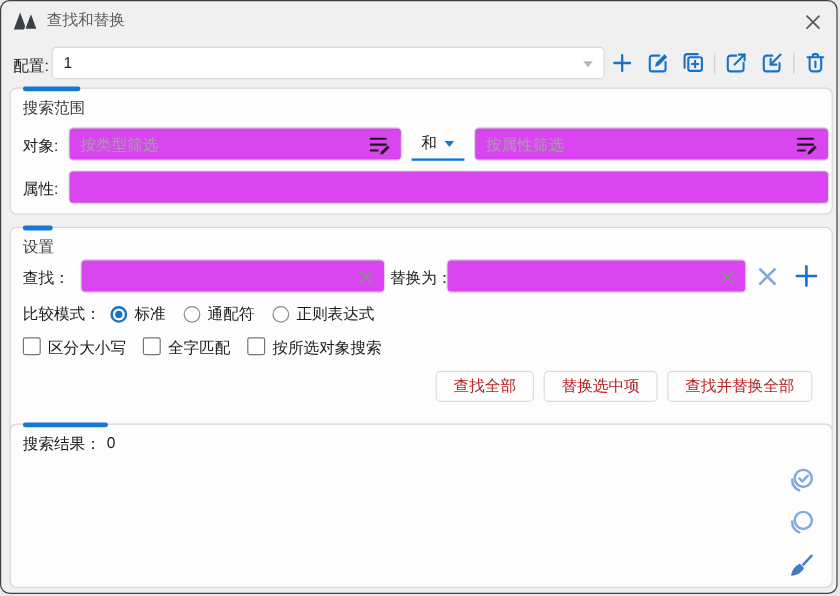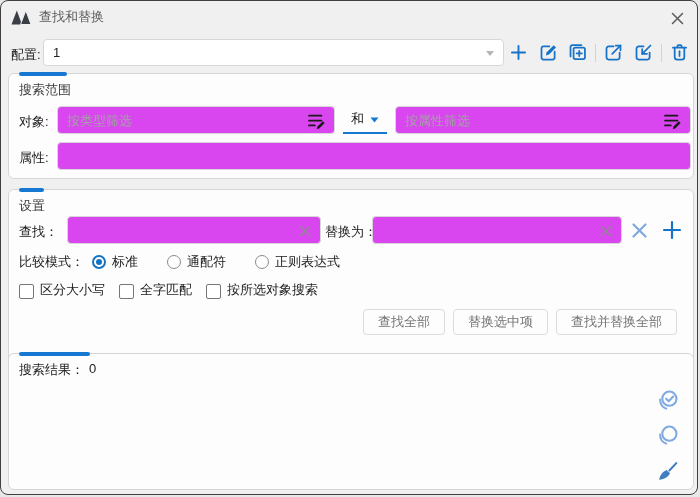--- a/index.html
+++ b/index.html
@@ -34,31 +34,31 @@
   .text-input { position: absolute; height: 28px; background: #d946ef; border: 1px solid #d7d7d7; border-radius: 4px; }
   .text-input input { position: absolute; left: 0; top: 0; width: 100%; height: 100%; border: 0; background: transparent; padding: 0 30px 0 9px; font: inherit; color: #222; outline: none; }
   .text-input input::placeholder { color: #a3a3a3; opacity: 1; }
   .input-icon-right { position: absolute; right: 7px; top: 6px; width: 20px; height: 16px; cursor: pointer; }
   .clear-x { position: absolute; right: 8px; top: 7px; width: 14px; height: 14px; cursor: pointer; }
   
   .operator { position: absolute; left: 334px; top: 32px; width: 44px; height: 28px; display: flex; align-items: center; justify-content: center; gap: 6px; border-bottom: 2px solid #1778d2; cursor: pointer; }
   .operator .op-arrow { width: 9px; height: 6px; margin-top: 2px; }
   
   .mode-row { position: absolute; left: 10px; top: 62px; height: 20px; display: flex; align-items: center; }
-  .mode-items { display: flex; align-items: center; gap: 29px; margin-left: 8px; }
+  .mode-items { display: flex; align-items: center; gap: 15px; margin-left: 8px; }
   .radio-item { display: flex; align-items: center; gap: 6px; cursor: pointer; }
   .radio { width: 14px; height: 14px; border-radius: 50%; border: 1.5px solid #8a8a8a; background: #fff; position: relative; flex: 0 0 auto; }
   .radio.checked { border: 2px solid #1673c4; }
   .radio.checked::after { content: ""; position: absolute; inset: 2px; border-radius: 50%; background: #1673c4; }
   .check-row { position: absolute; left: 10px; top: 90px; height: 20px; display: flex; align-items: center; gap: 14px; }
-  .check-item { display: flex; align-items: flex-end; gap: 6px; cursor: pointer; }
+  .check-item { display: flex; align-items: flex-start; gap: 6px; cursor: pointer; }
   .checkbox { width: 15px; height: 15px; border: 1px solid #767676; border-radius: 2px; background: #fff; flex: 0 0 auto; }
   
   .btn-row { position: absolute; right: 16px; top: 119px; display: flex; gap: 8px; }
-  .action-btn { height: 26px; padding: 0 14px; background: #fdfdfd; border: 1px solid #dcdcdc; border-radius: 4px; color: #737373; font-size: 13px; font-family: inherit; }
+  .action-btn { height: 26px; padding: 0 14px; background: #fdfdfd; border: 1px solid #dcdcdc; border-radius: 4px; color: #b91c1c; font-size: 13px; font-family: inherit; }
   
   .inline-icon-btn { position: absolute; width: 26px; height: 28px; display: flex; align-items: center; justify-content: center; cursor: pointer; }
   
   .results-title-row { position: absolute; left: 10px; top: 7px; display: flex; gap: 5px; color: #1a1a1a; }
   .result-tools { position: absolute; right: 12px; top: 34px; display: flex; flex-direction: column; gap: 9px; }
   .result-tool { width: 26px; height: 26px; display: flex; align-items: center; justify-content: center; cursor: pointer; }
   .result-tool svg { width: 24px; height: 24px; }
 </style>
 </head>
 <body>

